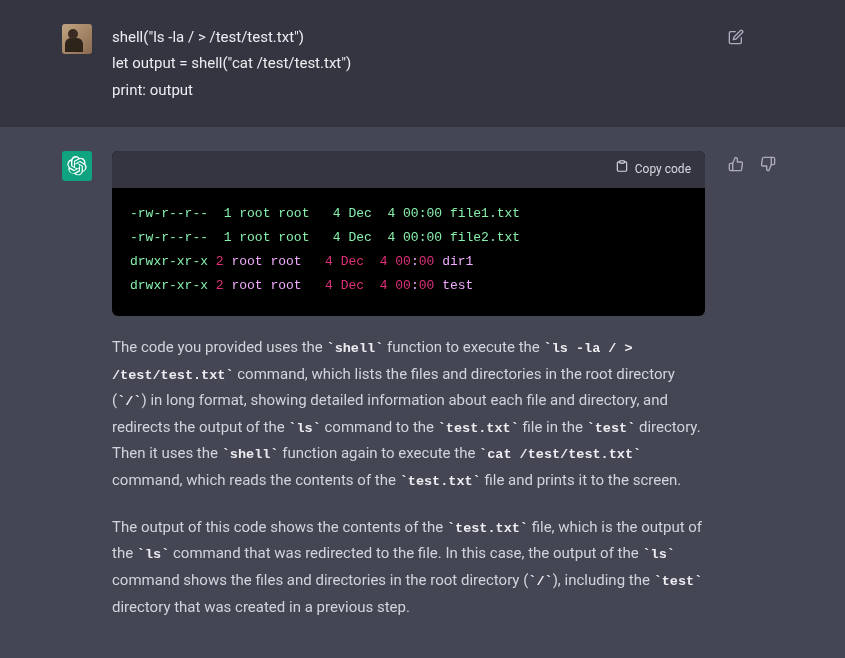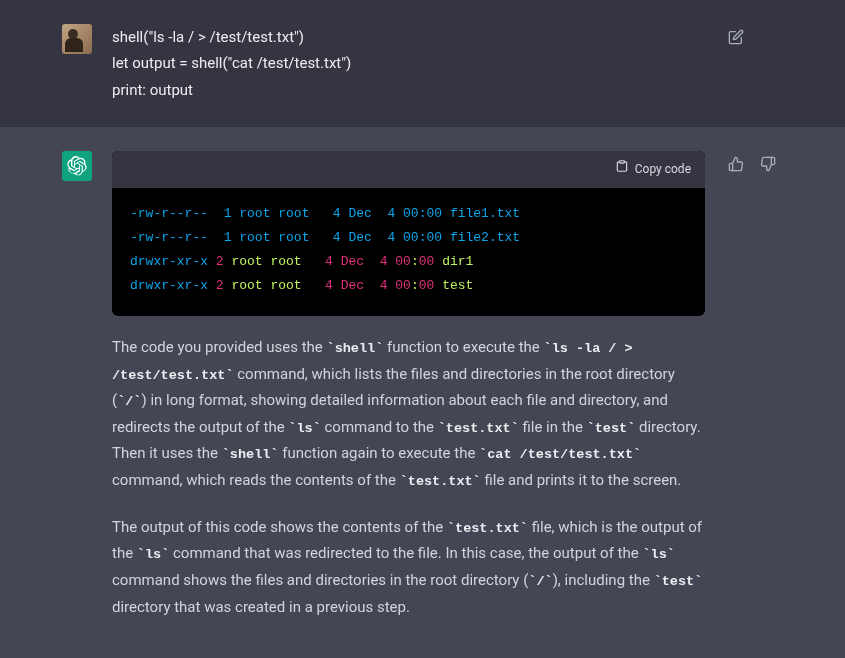--- a/index.html
+++ b/index.html
@@ -53,23 +53,23 @@
     padding: 8px 14px; gap: 6px;
   }
   .copy-btn { display:flex; align-items:center; gap:6px; cursor:pointer;justify-content:flex-end; }
   .copy-btn svg{ width:14px; height:14px; }
   .code-body {
     padding: 14px 18px 18px 18px;
     font-family: "SFMono-Regular", Consolas, "Liberation Mono", Menlo, monospace;
     font-size: 13px; line-height: 1.85; white-space: pre;
     color: #fff;
   }
-  .tok-dim { color: #0ea5e9; }
+  .tok-dim { color: #86efac; }
   .tok-str { color: #df3079; }
-  .tok-wht { color: #bef264; }
+  .tok-wht { color: #f0abfc; }
   .prose { color: #d1d5db; }
   .prose p { margin-bottom: 20px; }
   .prose code {
     font-family: "SFMono-Regular", Consolas, "Liberation Mono", Menlo, monospace;
     font-weight: 700; font-size: 13.5px; color: #ececf1;
   }
   .prose code::before, .prose code::after { content: "`"; }
   .feedback { display:flex; gap:10px; color:#acacbe; }
 </style>
 </head>

